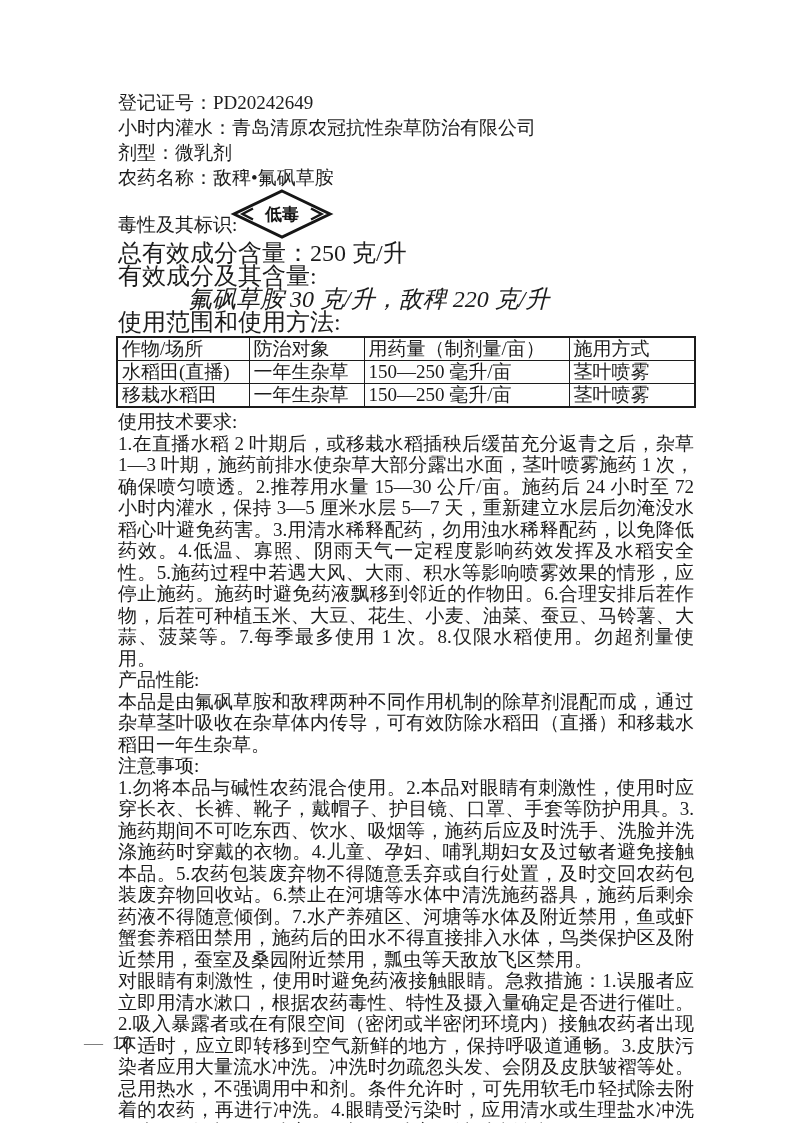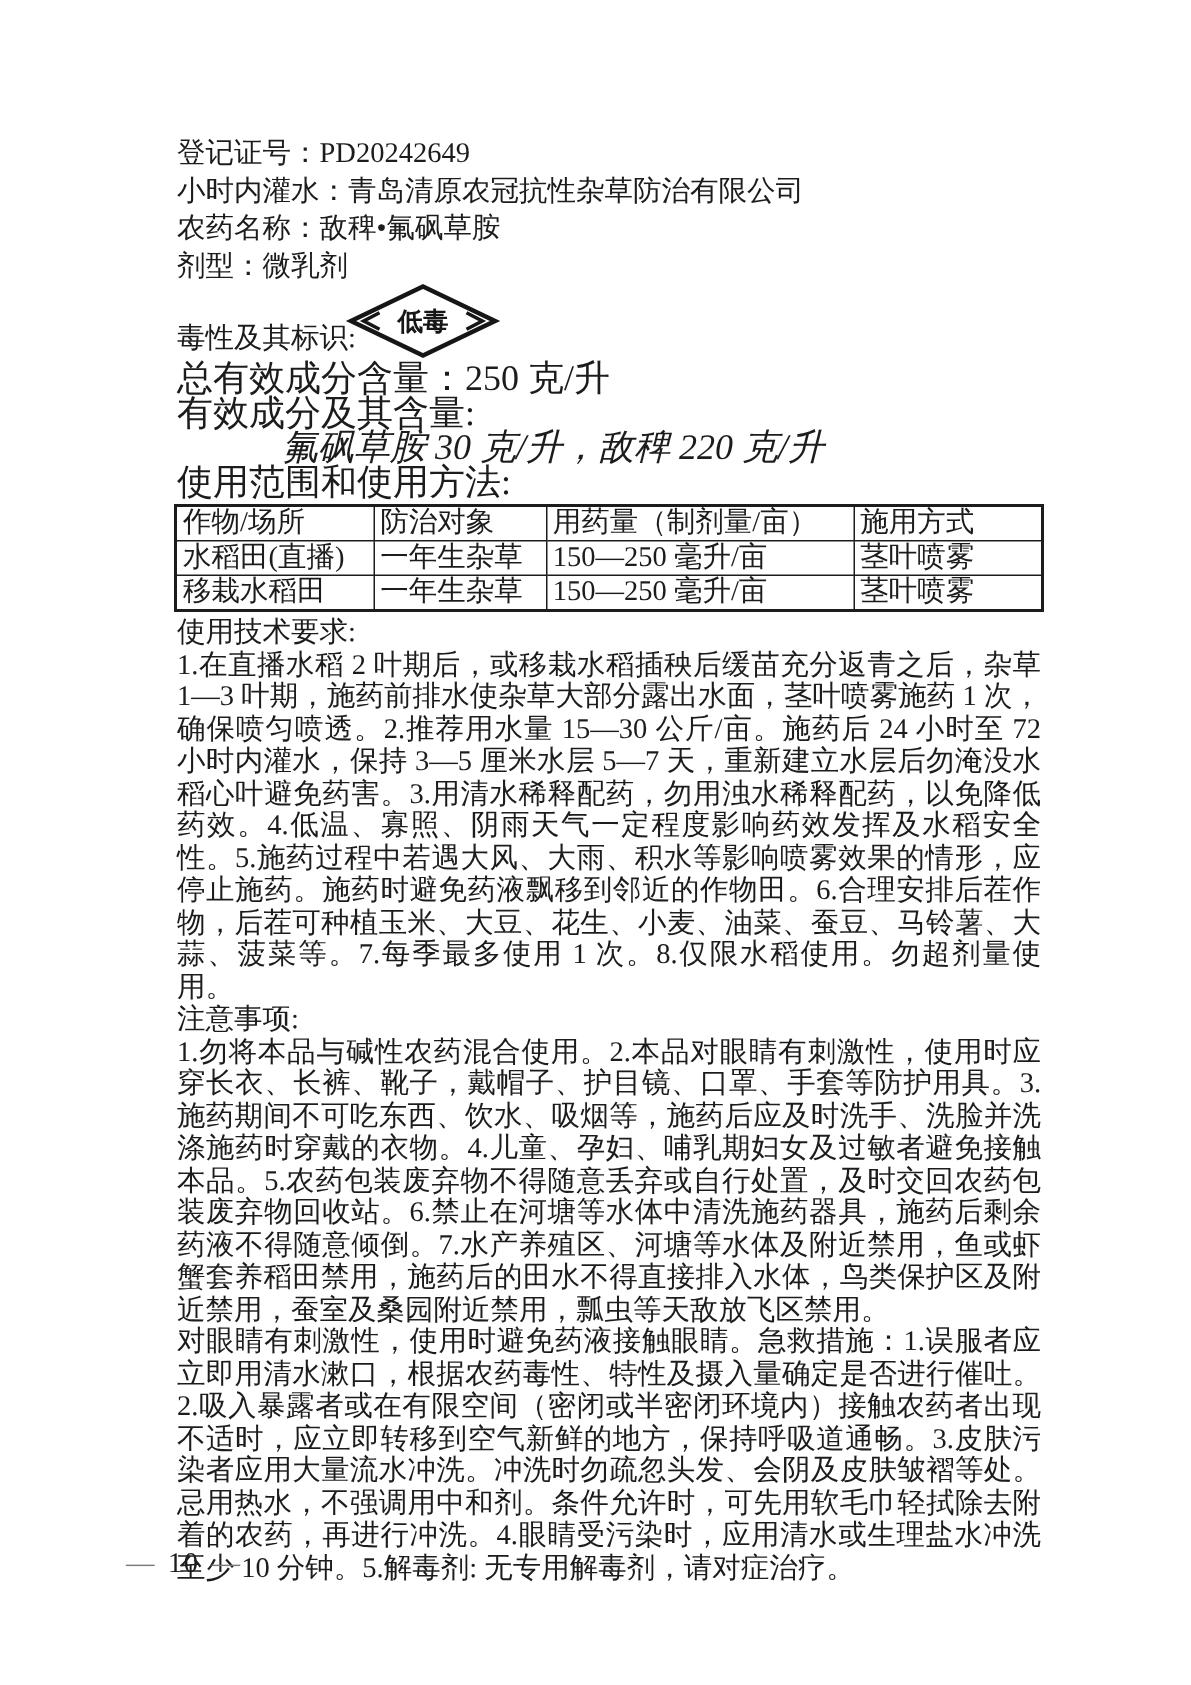--- a/index.html
+++ b/index.html
@@ -64,22 +64,22 @@
 </style>
 </head>
 <body>
 
 <div class="page">
   <div class="content">
 
     <div class="info">
       <p><span>登记证号：</span><span>PD20242649</span></p>
       <p><span>小时内灌水：</span><span>青岛清原农冠抗性杂草防治有限公司</span></p>
+      <p><span>剂型：</span><span>微乳剂</span></p>
       <p><span>农药名称：</span><span>敌稗•氟砜草胺</span></p>
-      <p><span>剂型：</span><span>微乳剂</span></p>
     </div>
 
     <div class="tox-row">
       <span class="tox-label">毒性及其标识:</span>
       <svg width="104" height="52" viewBox="0 0 104 52">
         <path d="M52 3 L100 26 L52 49 L4 26 Z" fill="none" stroke="#161616" stroke-width="3"></path>
         <path d="M23 20.5 L12.5 26 L23 31.5" fill="none" stroke="#161616" stroke-width="2.4"></path>
         <path d="M81 20.5 L91.5 26 L81 31.5" fill="none" stroke="#161616" stroke-width="2.4"></path>
         <text class="badge-text" x="52" y="32" text-anchor="middle" font-size="17" fill="#161616">低毒</text>
       </svg>
@@ -120,20 +120,22 @@
       </tr>
     </tbody>
       </table>
 
     <div class="sections">
       <div class="section">
         <h3>使用技术要求:</h3>
         <p>1.在直播水稻 2 叶期后，或移栽水稻插秧后缓苗充分返青之后，杂草 1—3 叶期，施药前排水使杂草大部分露出水面，茎叶喷雾施药 1 次，确保喷匀喷透。2.推荐用水量 15—30 公斤/亩。施药后 24 小时至 72 小时内灌水，保持 3—5 厘米水层 5—7 天，重新建立水层后勿淹没水稻心叶避免药害。3.用清水稀释配药，勿用浊水稀释配药，以免降低药效。4.低温、寡照、阴雨天气一定程度影响药效发挥及水稻安全性。5.施药过程中若遇大风、大雨、积水等影响喷雾效果的情形，应停止施药。施药时避免药液飘移到邻近的作物田。6.合理安排后茬作物，后茬可种植玉米、大豆、花生、小麦、油菜、蚕豆、马铃薯、大蒜、菠菜等。7.每季最多使用 1 次。8.仅限水稻使用。勿超剂量使用。</p>
       </div>
       <div class="section">
+        <h3>产品性能:</h3>
+        <p>本品是由氟砜草胺和敌稗两种不同作用机制的除草剂混配而成，通过杂草茎叶吸收在杂草体内传导，可有效防除水稻田（直播）和移栽水稻田一年生杂草。</p>
       </div>
       <div class="section">
         <h3>注意事项:</h3>
         <p>1.勿将本品与碱性农药混合使用。2.本品对眼睛有刺激性，使用时应穿长衣、长裤、靴子，戴帽子、护目镜、口罩、手套等防护用具。3.施药期间不可吃东西、饮水、吸烟等，施药后应及时洗手、洗脸并洗涤施药时穿戴的衣物。4.儿童、孕妇、哺乳期妇女及过敏者避免接触本品。5.农药包装废弃物不得随意丢弃或自行处置，及时交回农药包装废弃物回收站。6.禁止在河塘等水体中清洗施药器具，施药后剩余药液不得随意倾倒。7.水产养殖区、河塘等水体及附近禁用，鱼或虾蟹套养稻田禁用，施药后的田水不得直接排入水体，鸟类保护区及附近禁用，蚕室及桑园附近禁用，瓢虫等天敌放飞区禁用。</p>
       </div>
       <div class="section">
         <p>对眼睛有刺激性，使用时避免药液接触眼睛。急救措施：1.误服者应立即用清水漱口，根据农药毒性、特性及摄入量确定是否进行催吐。2.吸入暴露者或在有限空间（密闭或半密闭环境内）接触农药者出现不适时，应立即转移到空气新鲜的地方，保持呼吸道通畅。3.皮肤污染者应用大量流水冲洗。冲洗时勿疏忽头发、会阴及皮肤皱褶等处。忌用热水，不强调用中和剂。条件允许时，可先用软毛巾轻拭除去附着的农药，再进行冲洗。4.眼睛受污染时，应用清水或生理盐水冲洗至少 10 分钟。5.解毒剂: 无专用解毒剂，请对症治疗。</p>
       </div>
 
     </div>

